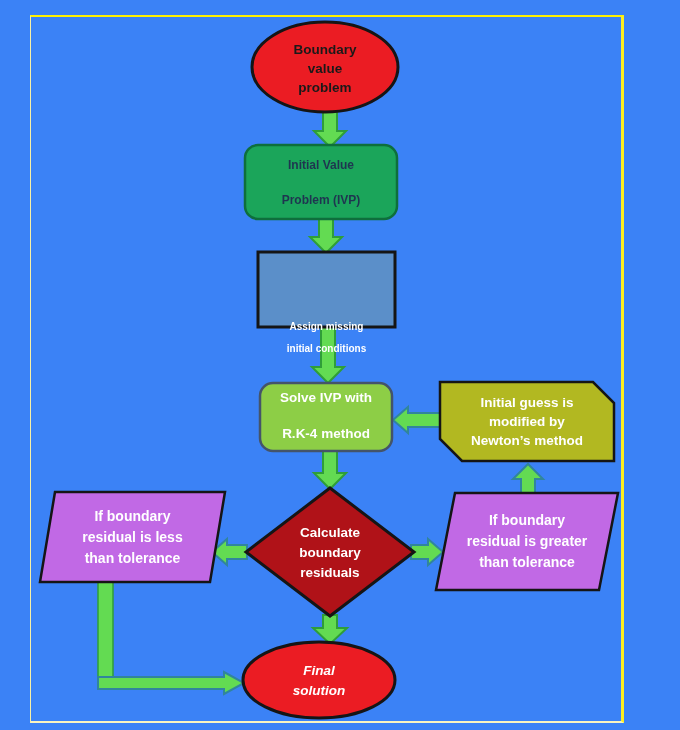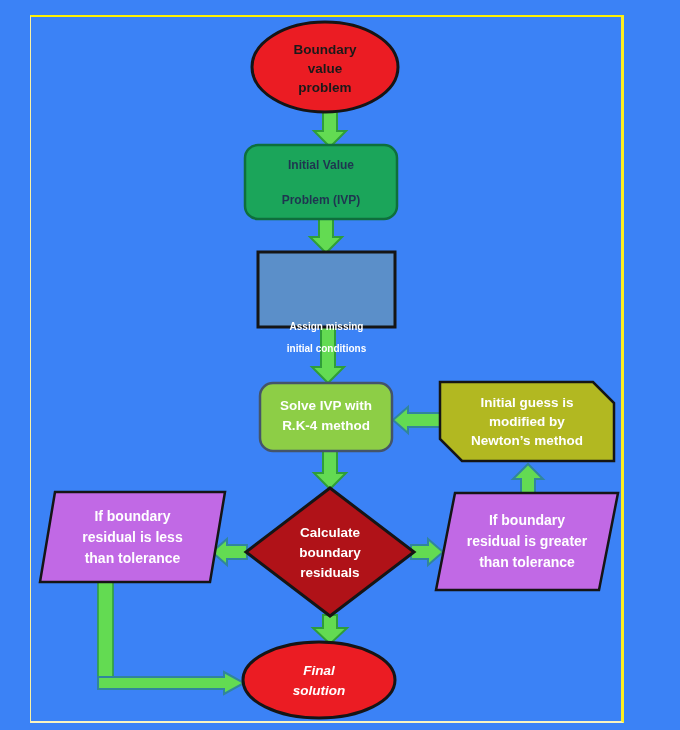--- a/index.html
+++ b/index.html
@@ -16,21 +16,21 @@
   }
   svg.diagram{position:absolute;left:0;top:0;}
   .label{
     position:absolute;display:flex;align-items:center;justify-content:center;
     text-align:center;font-weight:bold;white-space:pre-line;pointer-events:none;
     color:#ffffff;
   }
   .l-bvp      {left:252px;top:24px; width:146px;height:88px;font-size:13.5px;line-height:19px;color:#1a1a1a;}
   .l-ivp      {left:245px;top:147px;width:152px;height:72px;font-size:12px;  line-height:35px;color:#1F3550;}
   .l-assign   {left:258px;top:252px;width:137px;height:75px;font-size:10px;line-height:22px;margin-top:48px;}
-  .l-solve    {left:260px;top:383px;width:132px;height:66px;font-size:13.5px;line-height:20px;}
+  .l-solve    {left:260px;top:383px;width:132px;height:66px;font-size:13.5px;line-height:36px;}
   .l-newton   {left:440px;top:382px;width:174px;height:79px;font-size:13.5px;line-height:19px;}
   .l-residuals{left:246px;top:490px;width:168px;height:126px;font-size:13.5px;line-height:20px;}
   .l-less     {left:42px; top:492px;width:181px;height:90px;font-size:14px;  line-height:21px;}
   .l-greater  {left:438px;top:493px;width:178px;height:97px;font-size:14px;  line-height:21px;}
   .l-final    {left:243px;top:643px;width:152px;height:75px;font-size:13.5px;line-height:20px;font-style:italic;}
 </style>
 </head>
 <body>
 
 <div class="stage">

